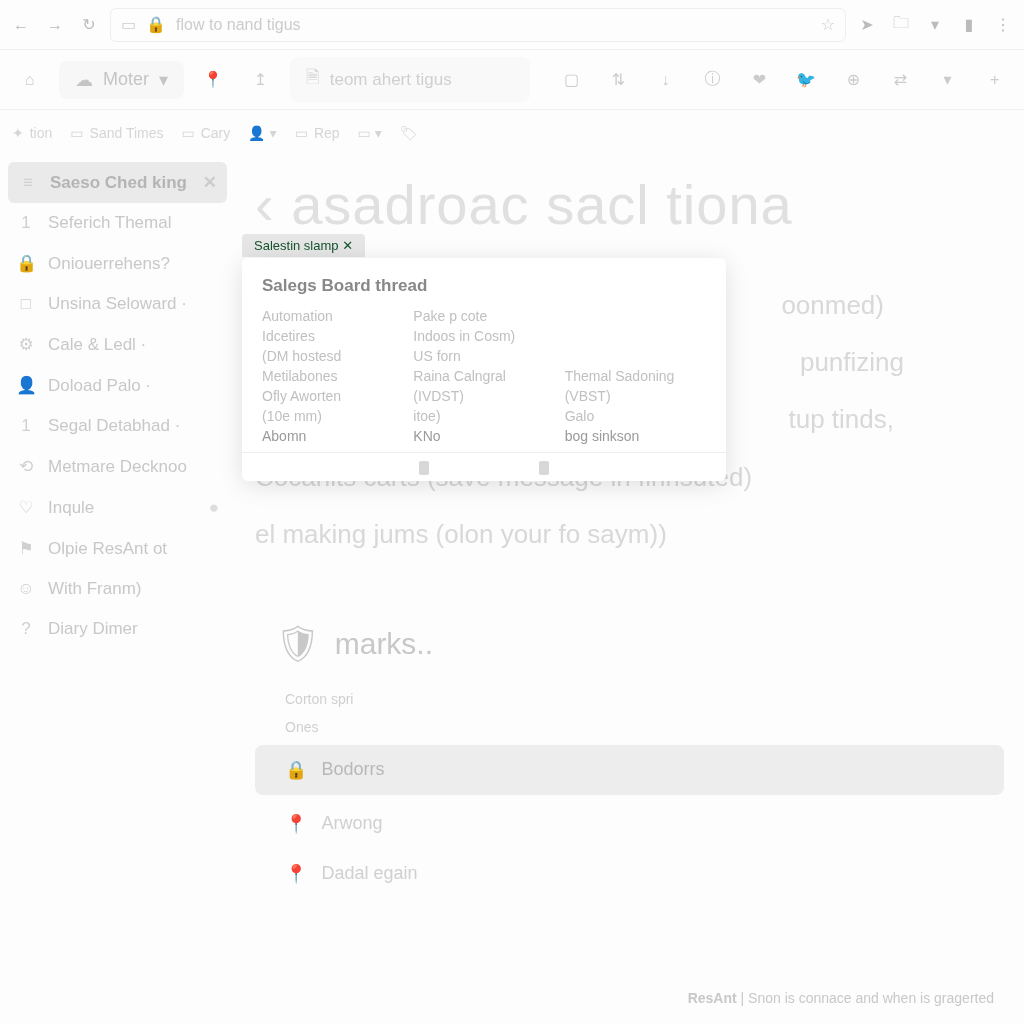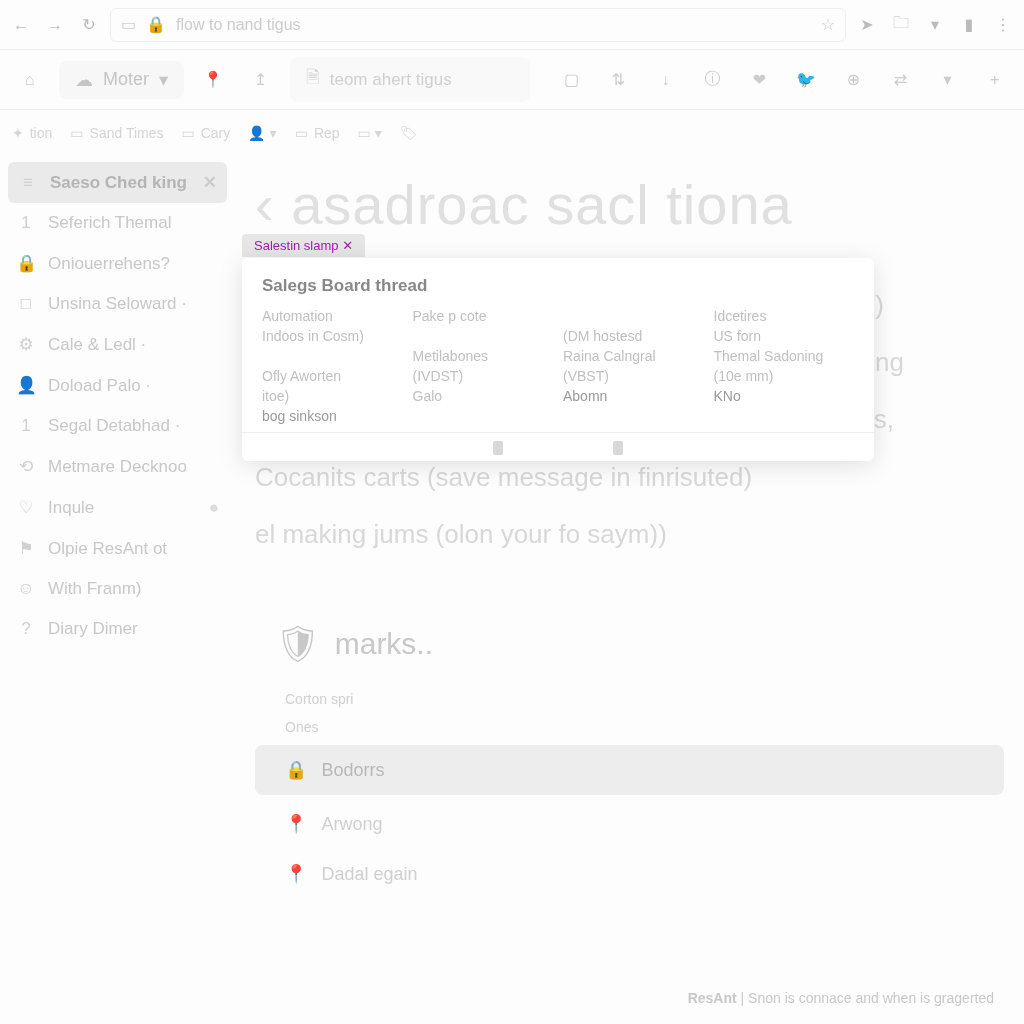--- a/index.html
+++ b/index.html
@@ -17,29 +17,29 @@
 .sidebar{width:235px;padding:6px 0}
 .side-item{display:flex;align-items:center;gap:12px;padding:10px 16px;color:#c8c8c8;font-size:17px;cursor:pointer}
 .side-item.active{background:#eaeaea;border-radius:6px;margin:0 8px;padding:10px 10px;font-weight:600;color:#b5b5b5}
 .side-item .xicon{margin-left:auto;color:#ccc}
 .side-ico{width:20px;text-align:center;color:#d0d0d0}
 .content{flex:1;padding:0 20px;position:relative}
 .big-title{font-size:56px;color:#e0e0e0;font-weight:400;letter-spacing:1px;margin-top:16px}
 .body-text{font-size:26px;color:#d8d8d8;line-height:2.2;margin-top:40px}
 .marks{display:flex;align-items:center;gap:14px;margin-top:60px;margin-left:20px;font-size:30px;color:#c8c8c8;font-weight:500}
 .nav-list{margin-top:20px;margin-left:0}
-.nav-item{display:flex;align-items:flex-end;gap:14px;padding:14px 30px;color:#d0d0d0;font-size:18px;cursor:pointer}
+.nav-item{display:flex;align-items:center;gap:14px;padding:14px 30px;color:#d0d0d0;font-size:18px;cursor:pointer}
 .nav-item.sel{background:#ededed;border-radius:8px;margin:4px 0;color:#b8b8b8;font-weight:500}
 .footer-note{position:absolute;bottom:18px;right:30px;font-size:14px;color:#c8c8c8}
 .footer-note .lead{font-weight:600}
-.popup{position:absolute;left:242px;top:234px;width:632px;background:#fff;box-shadow:0 4px 24px rgba(0,0,0,.12);border-radius:6px;z-index:10}
-.popup-tab{position:absolute;left:242px;top:234px;background:#e6e6e6;padding:4px 12px;font-size:13px;color:#a21caf;border-radius:4px 4px 0 0}
+.popup{position:absolute;left:242px;top:234px;width:484px;background:#fff;box-shadow:0 4px 24px rgba(0,0,0,.12);border-radius:6px;z-index:10}
+.popup-tab{position:absolute;left:242px;top:234px;background:#e6e6e6;padding:4px 12px;font-size:13px;color:#14532d;border-radius:4px 4px 0 0}
 .popup-inner{padding:18px 20px 8px}
 .popup-title{font-size:17px;font-weight:700;color:#888;margin-bottom:12px}
-.popup-grid{display:grid;grid-template-columns:1fr 1fr 1fr 1fr;column-gap:10px;row-gap:4px;font-size:14px;color:#c0c0c0}
+.popup-grid{display:grid;grid-template-columns:1fr 1fr 1fr;column-gap:10px;row-gap:4px;font-size:14px;color:#c0c0c0}
 .popup-grid .bold{font-weight:400;color:#9a9a9a}
 .popup-grid .sect{margin-top:0}
 .popup-handles{display:flex;justify-content:center;gap:110px;padding:8px 0 6px;border-top:1px solid #eee}
 .handle{width:10px;height:14px;background:#d8d8d8;border-radius:2px}
 </style>
 </head>
 <body>
 
 <div class="browser-bar">
   <div class="nav-btn">←</div>

